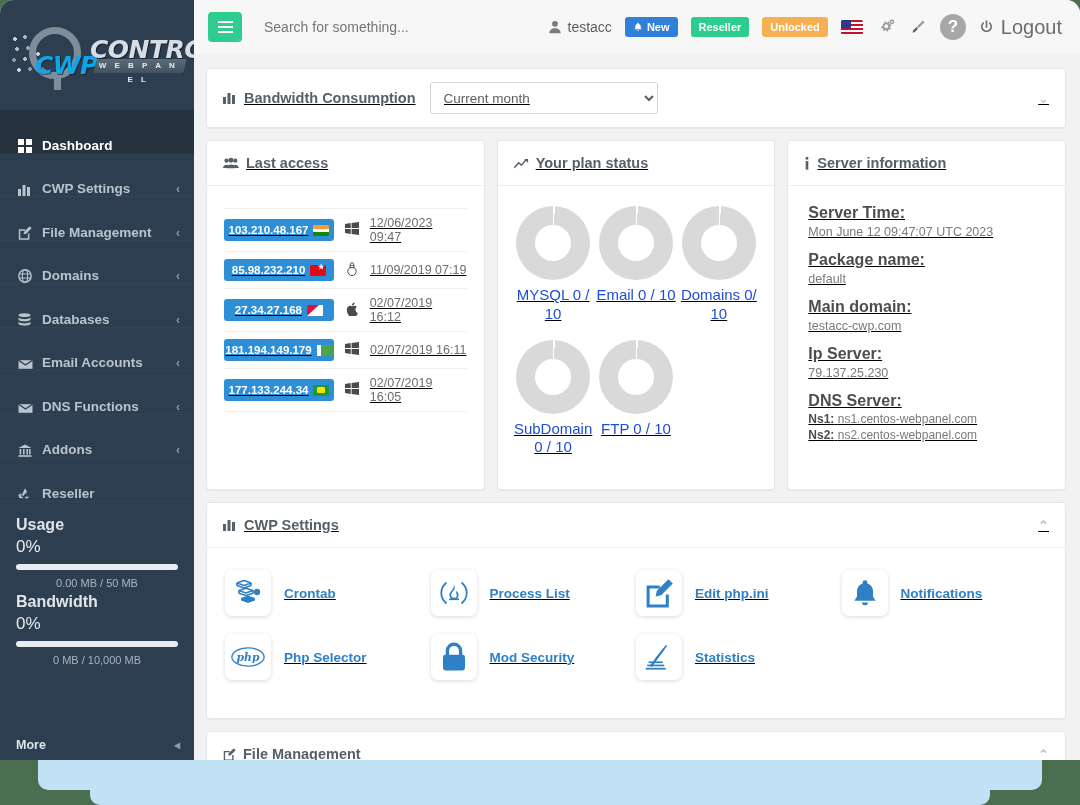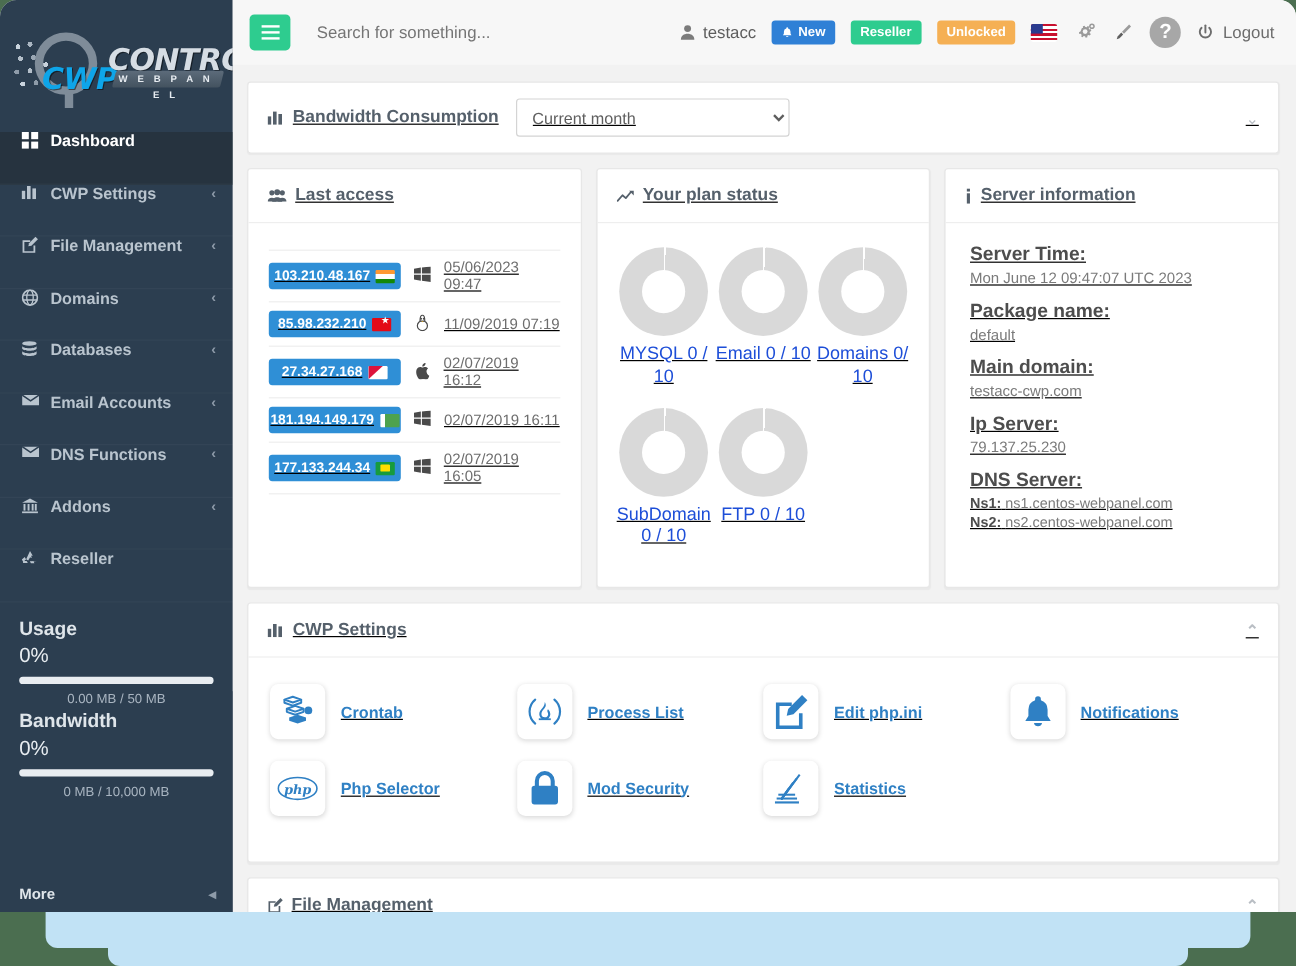--- a/index.html
+++ b/index.html
@@ -81,21 +81,21 @@
     transform: skewX(-14deg);
     border-radius: 2px;
   }
   .logo-sub span {
     display: block; transform: skewX(14deg);
     font-size: 8px; font-weight: bold; letter-spacing: 3px;
     color: #e6ebf0; text-align: center; line-height: 14px;
   }
 
   .nav-item {
-    display: flex; align-items: flex-start;
+    display: flex; align-items: flex-end;
     height: 43.5px; padding: 0 14px 0 18px;
     font-size: 13.5px; font-weight: bold;
     color: #b9c4ce; cursor: pointer;
     border-bottom: 1px solid rgba(255,255,255,.035);
   }
   .nav-item.active { background: #26333f; color: #ffffff; }
   .nav-ico {
     width: 24px; font-size: 13px; color: #b9c4ce;
     display: inline-flex; align-items: center;
   }
@@ -174,21 +174,21 @@
   .flag-us:before {
     content: ""; position: absolute; left: 0; top: 0; width: 10px; height: 8px;
     background: #2a3b8f;
   }
   .ico-btn { color: #9b9b9b; cursor: pointer; display: inline-flex; }
   .help-circle {
     width: 26px; height: 26px; border-radius: 50%; background: #a7a7a7;
     color: #fff; font-size: 17px; font-weight: bold;
     display: flex; align-items: center; justify-content: center; cursor: pointer;
   }
-  .logout { display: flex; align-items: center; gap: 7px; font-size: 14px; color: #6d6d6d; cursor: pointer; }
+  .logout { display: flex; align-items: center; gap: 7px; font-size: 20px; color: #6d6d6d; cursor: pointer; }
 
   
   .content { padding: 14px 14px 0 12px; text-decoration: underline; }
   .panel {
     background: #fff; border: 1px solid #e7e7e7; border-radius: 3px;
     box-shadow: 0 1px 1px rgba(0,0,0,.04);
   }
   .panel-head {
     display: flex; align-items: center;
     padding: 14px 16px; border-bottom: 1px solid #eeeeee;
@@ -517,21 +517,21 @@
           </div>
           <div class="la-body" id="la-body">
               <div class="la-row">
                 <span class="ip-badge">
                   <span>103.210.48.167</span>
                   <span class="mini-flag f-in"></span>
                 </span>
                 <span class="os-ico"><svg width="14" height="13" viewBox="0 0 14 13">
                     <path d="M0 1.9L5.7 1v5H0zM6.6.9L14 0v6H6.6zM0 6.9h5.7v5L0 11zM6.6 6.9H14V13l-7.4-1z" fill="#4a4a4a"></path>
                   </svg></span>
-                <span class="la-date">05/06/2023 09:47</span>
+                <span class="la-date">12/06/2023 09:47</span>
               </div>
               <div class="la-row">
                 <span class="ip-badge">
                   <span>85.98.232.210</span>
                   <span class="mini-flag f-tr"></span>
                 </span>
                 <span class="os-ico"><svg width="12" height="14" viewBox="0 0 12 14">
                     <ellipse cx="6" cy="9.4" rx="4.2" ry="4.1" fill="#fff" stroke="#4a4a4a" stroke-width="1"></ellipse>
                     <path d="M4 5.6C4 2.3 4.6 0.6 6 0.6s2 1.7 2 5z" fill="#fff" stroke="#4a4a4a" stroke-width="1"></path>
                     <circle cx="4.9" cy="3.6" r="0.8" fill="#4a4a4a"></circle>

